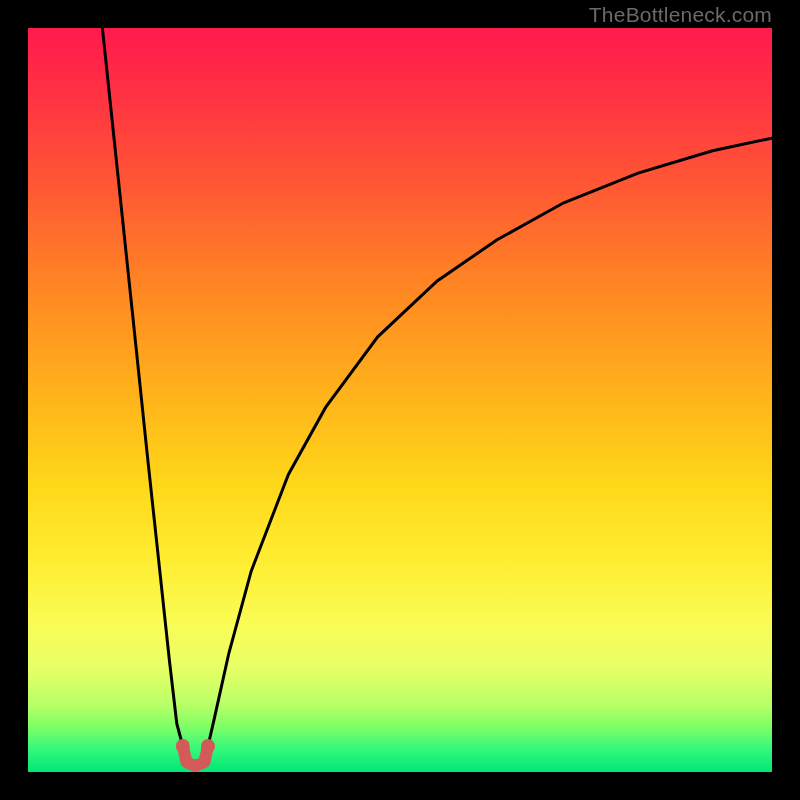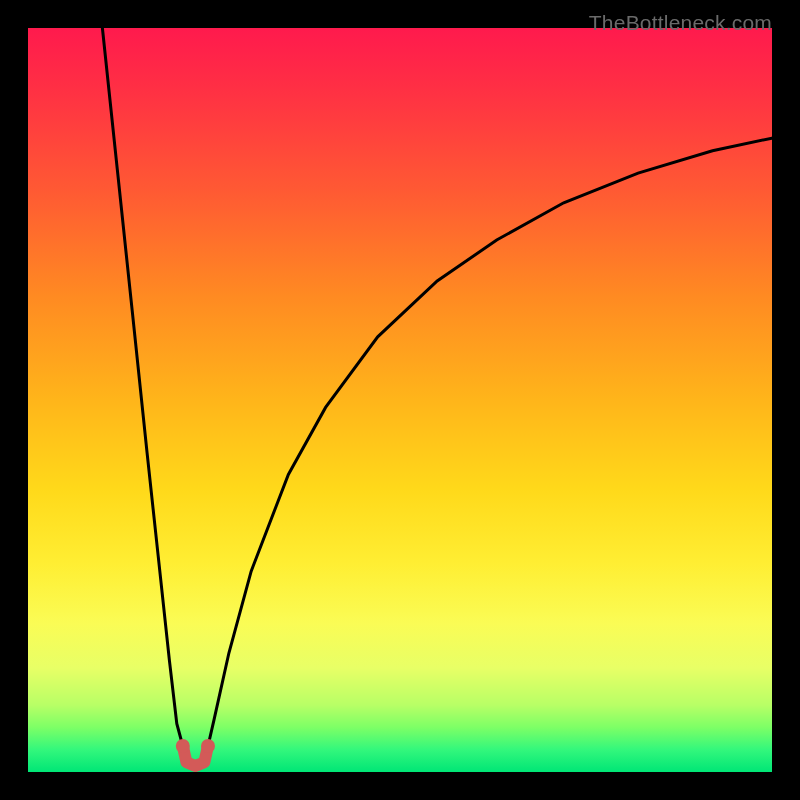--- a/index.html
+++ b/index.html
@@ -73,14 +73,14 @@
     <svg class="curves-svg" viewBox="0 0 744 744" preserveAspectRatio="none">
       <path fill="none" stroke="#000" stroke-width="3" stroke-linecap="round" d="M74.4 0.0 L89.3 141.4 L104.2 282.7 L119.0 424.1 L130.2 528.2 L141.4 632.4 L148.8 695.6 L154.8 718.0"></path>
       <path fill="none" stroke="#000" stroke-width="3" stroke-linecap="round" d="M180.0 718.0 L186.0 691.9 L200.9 625.0 L223.2 543.1 L260.4 446.4 L297.6 379.4 L349.7 308.8 L409.2 253.0 L468.7 212.0 L535.7 174.8 L610.1 145.1 L684.5 122.8 L744.0 110.1"></path>
       <path fill="none" stroke="#d35a58" stroke-width="12" stroke-linecap="round" stroke-linejoin="round" d="M154.8 718.0 L158.5 734.3 L167.4 738.0 L176.3 734.3 L180.0 718.0"></path>
 
     <circle r="7" fill="#d35a58" cx="154.8" cy="718.0"></circle>
         <circle r="7" fill="#d35a58" cx="180.0" cy="718.0"></circle>
       </svg>
   </div>
 
-  <div class="attribution" style="top: 3px; right: 28px; margin-top: 8px;">TheBottleneck.com</div>
+  <div class="attribution" style="top: 3px; right: 28px;">TheBottleneck.com</div>
 </div>
 
 </body></html>

